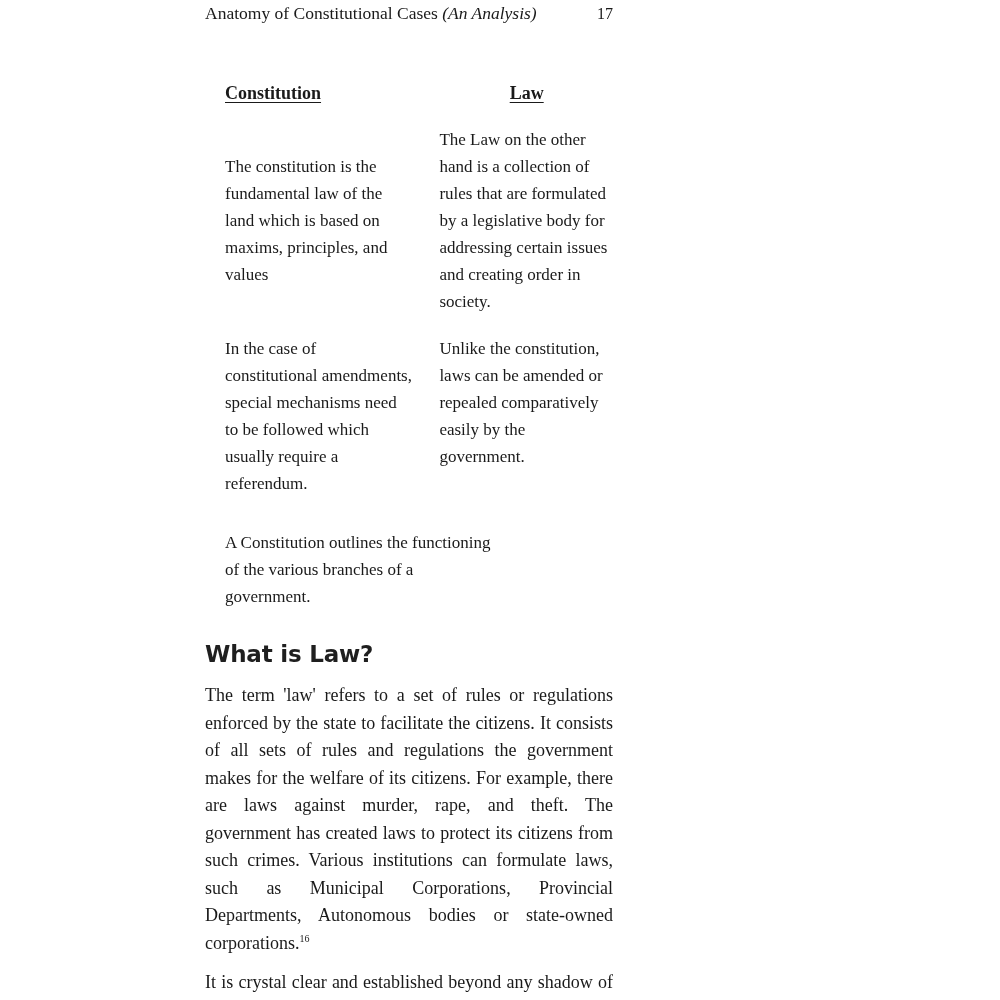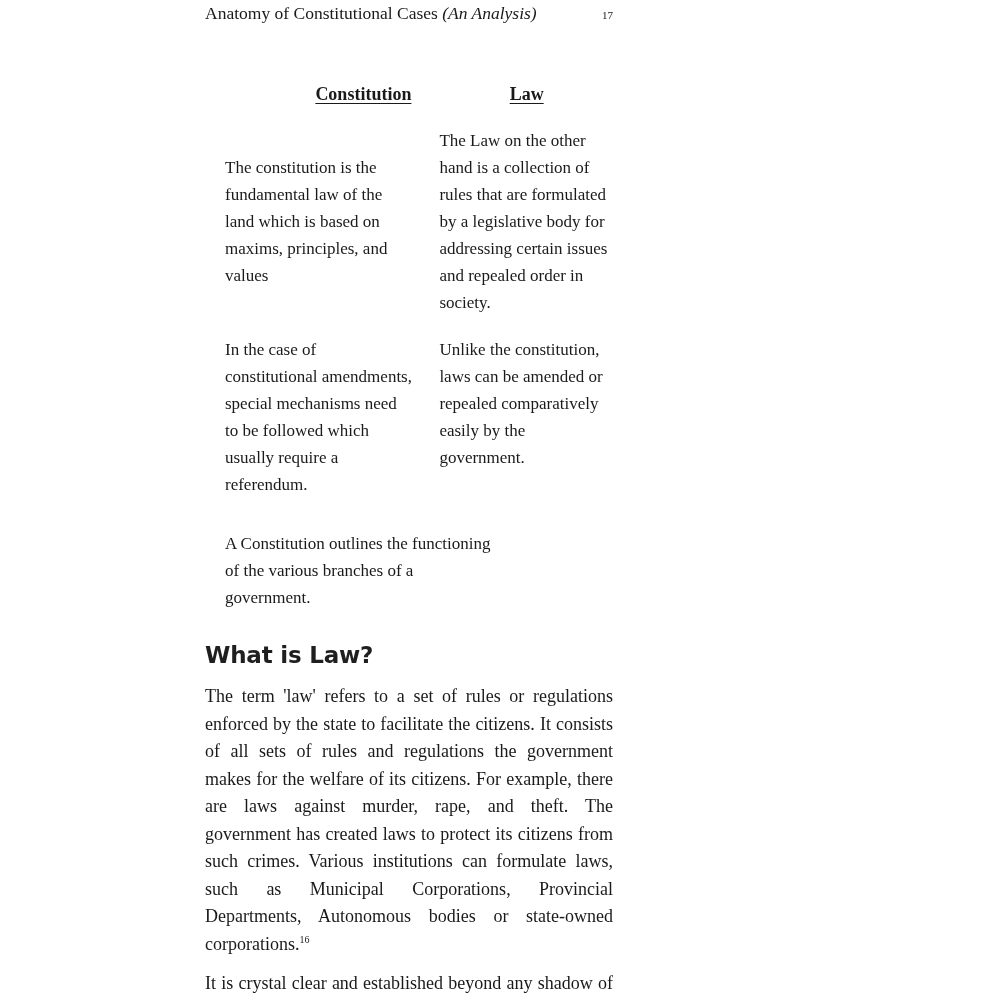--- a/index.html
+++ b/index.html
@@ -5,26 +5,26 @@
   * { margin: 0; padding: 0; box-sizing: border-box; }
   html, body { width: 1000px; height: 1000px; background: #ffffff; }
   body { font-family: "Liberation Serif", serif; color: #1a1a1a; }
   .page { position: relative; width: 820px; height: 1000px; overflow: hidden; }
   .content { margin-left: 205px; margin-right: 207px; }
 
   
   .running-header { display: flex; justify-content: space-between; align-items: baseline;
     padding-top: 2px; font-size: 17.5px; line-height: 22px; }
   .running-header .title-italic { font-style: italic; }
-  .page-number { font-size: 11px; }
+  .page-number { font-size: 16px; }
 
   
   .comparison { margin-top: 58px; }
   .comp-headers { display: flex; font-weight: bold; font-size: 18px; }
-  .comp-headers .hl { margin-left: 20px; width: 270px; text-align: right; }
+  .comp-headers .hl { margin-left: 20px; width: 270px; text-align: left; }
   .comp-headers .hr { margin-left: 29px; width: 250px; text-align: center; }
   .comp-headers span { text-decoration: underline; text-underline-offset: 3px; }
 
   .comp-row { display: flex; align-items: flex-start; }
   .comp-row .cell-left  { margin-left: 20px; width: 272px; font-size: 17px; line-height: 27px; }
   .comp-row .cell-right { margin-left: 27px; width: 252px; font-size: 17px; line-height: 27px; }
   .row-1 { margin-top: 22px; }
   .row-1 .cell-left { margin-top: 27px; }
   .row-2 { margin-top: 20px; }
   .row-3 { margin-top: 19px; }
@@ -53,21 +53,21 @@
     </div>
 
     <div class="comparison">
       <div class="comp-headers">
         <div class="hl"><span>Constitution</span></div>
         <div class="hr"><span>Law</span></div>
       </div>
 
       <div class="comp-row row-1">
         <div class="cell-left">The constitution is the fundamental law of the land which is based on maxims, principles, and values</div>
-        <div class="cell-right">The Law on the other hand is a collection of rules that are formulated by a legislative body for addressing certain issues and repealed order in society.</div>
+        <div class="cell-right">The Law on the other hand is a collection of rules that are formulated by a legislative body for addressing certain issues and creating order in society.</div>
       </div>
 
       <div class="comp-row row-2">
         <div class="cell-left">In the case of constitutional amendments, special mechanisms need to be followed which usually require a referendum.</div>
         <div class="cell-right">Unlike the constitution, laws can be amended or repealed comparatively easily by the government.</div>
       </div>
 
 
       <div class="comp-row row-4">
         <div class="cell-left">A Constitution outlines the functioning of the various branches of a government.</div>

